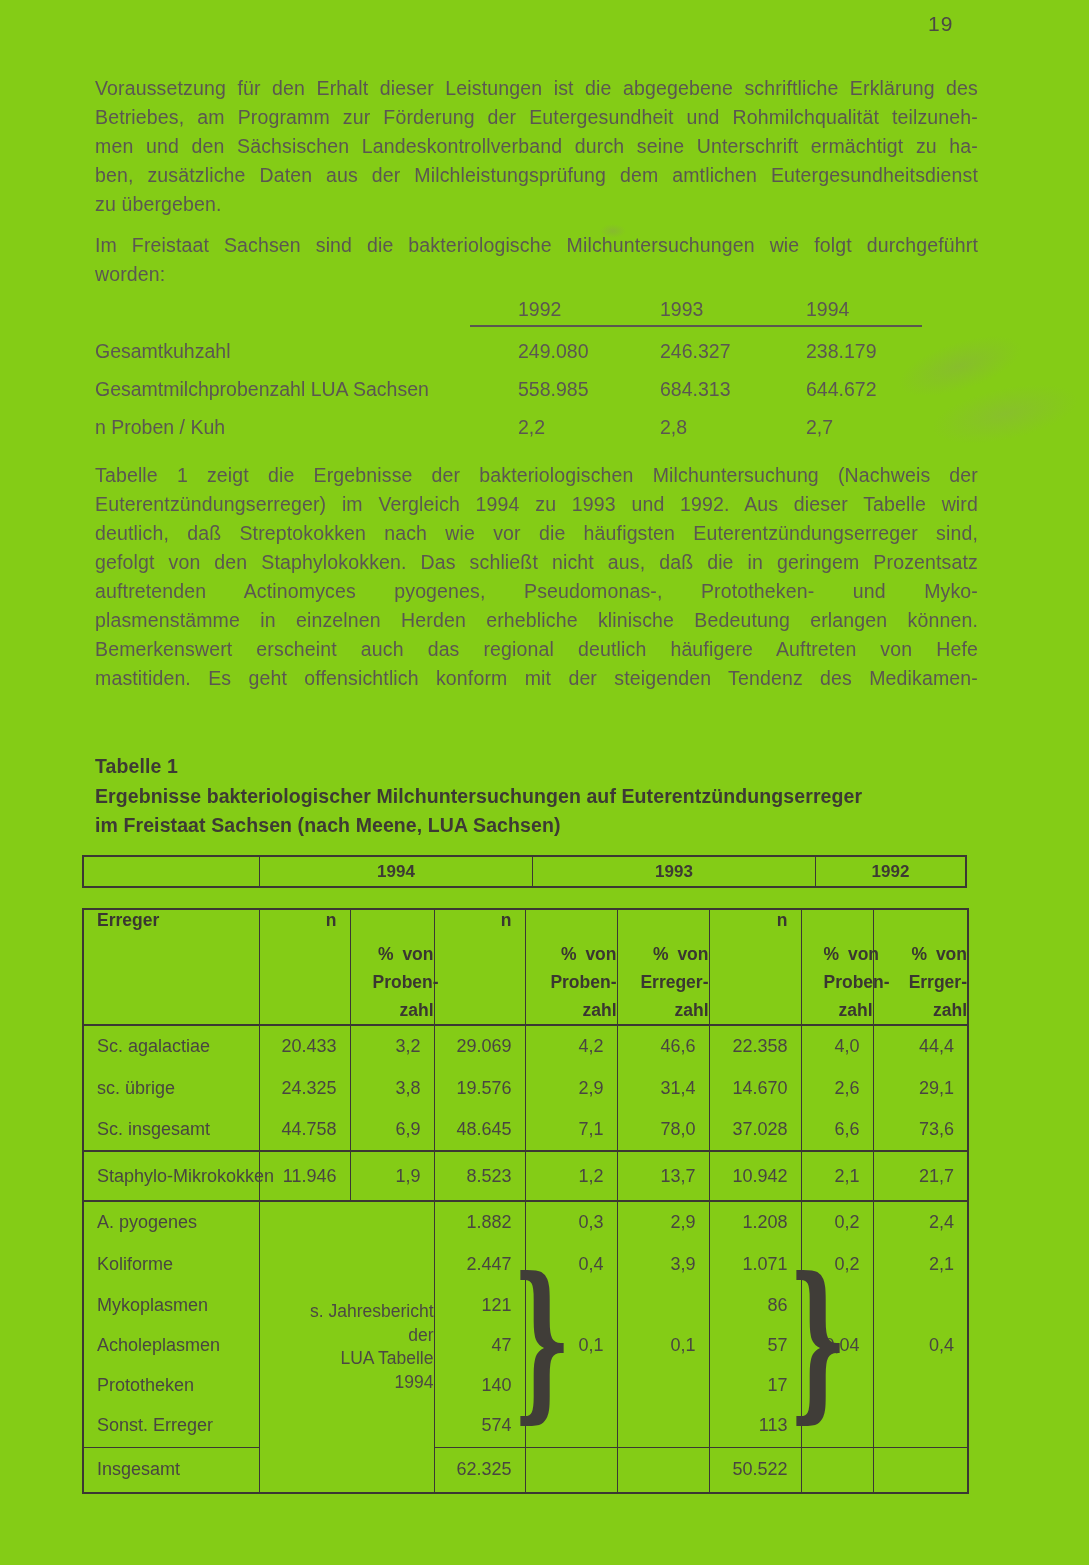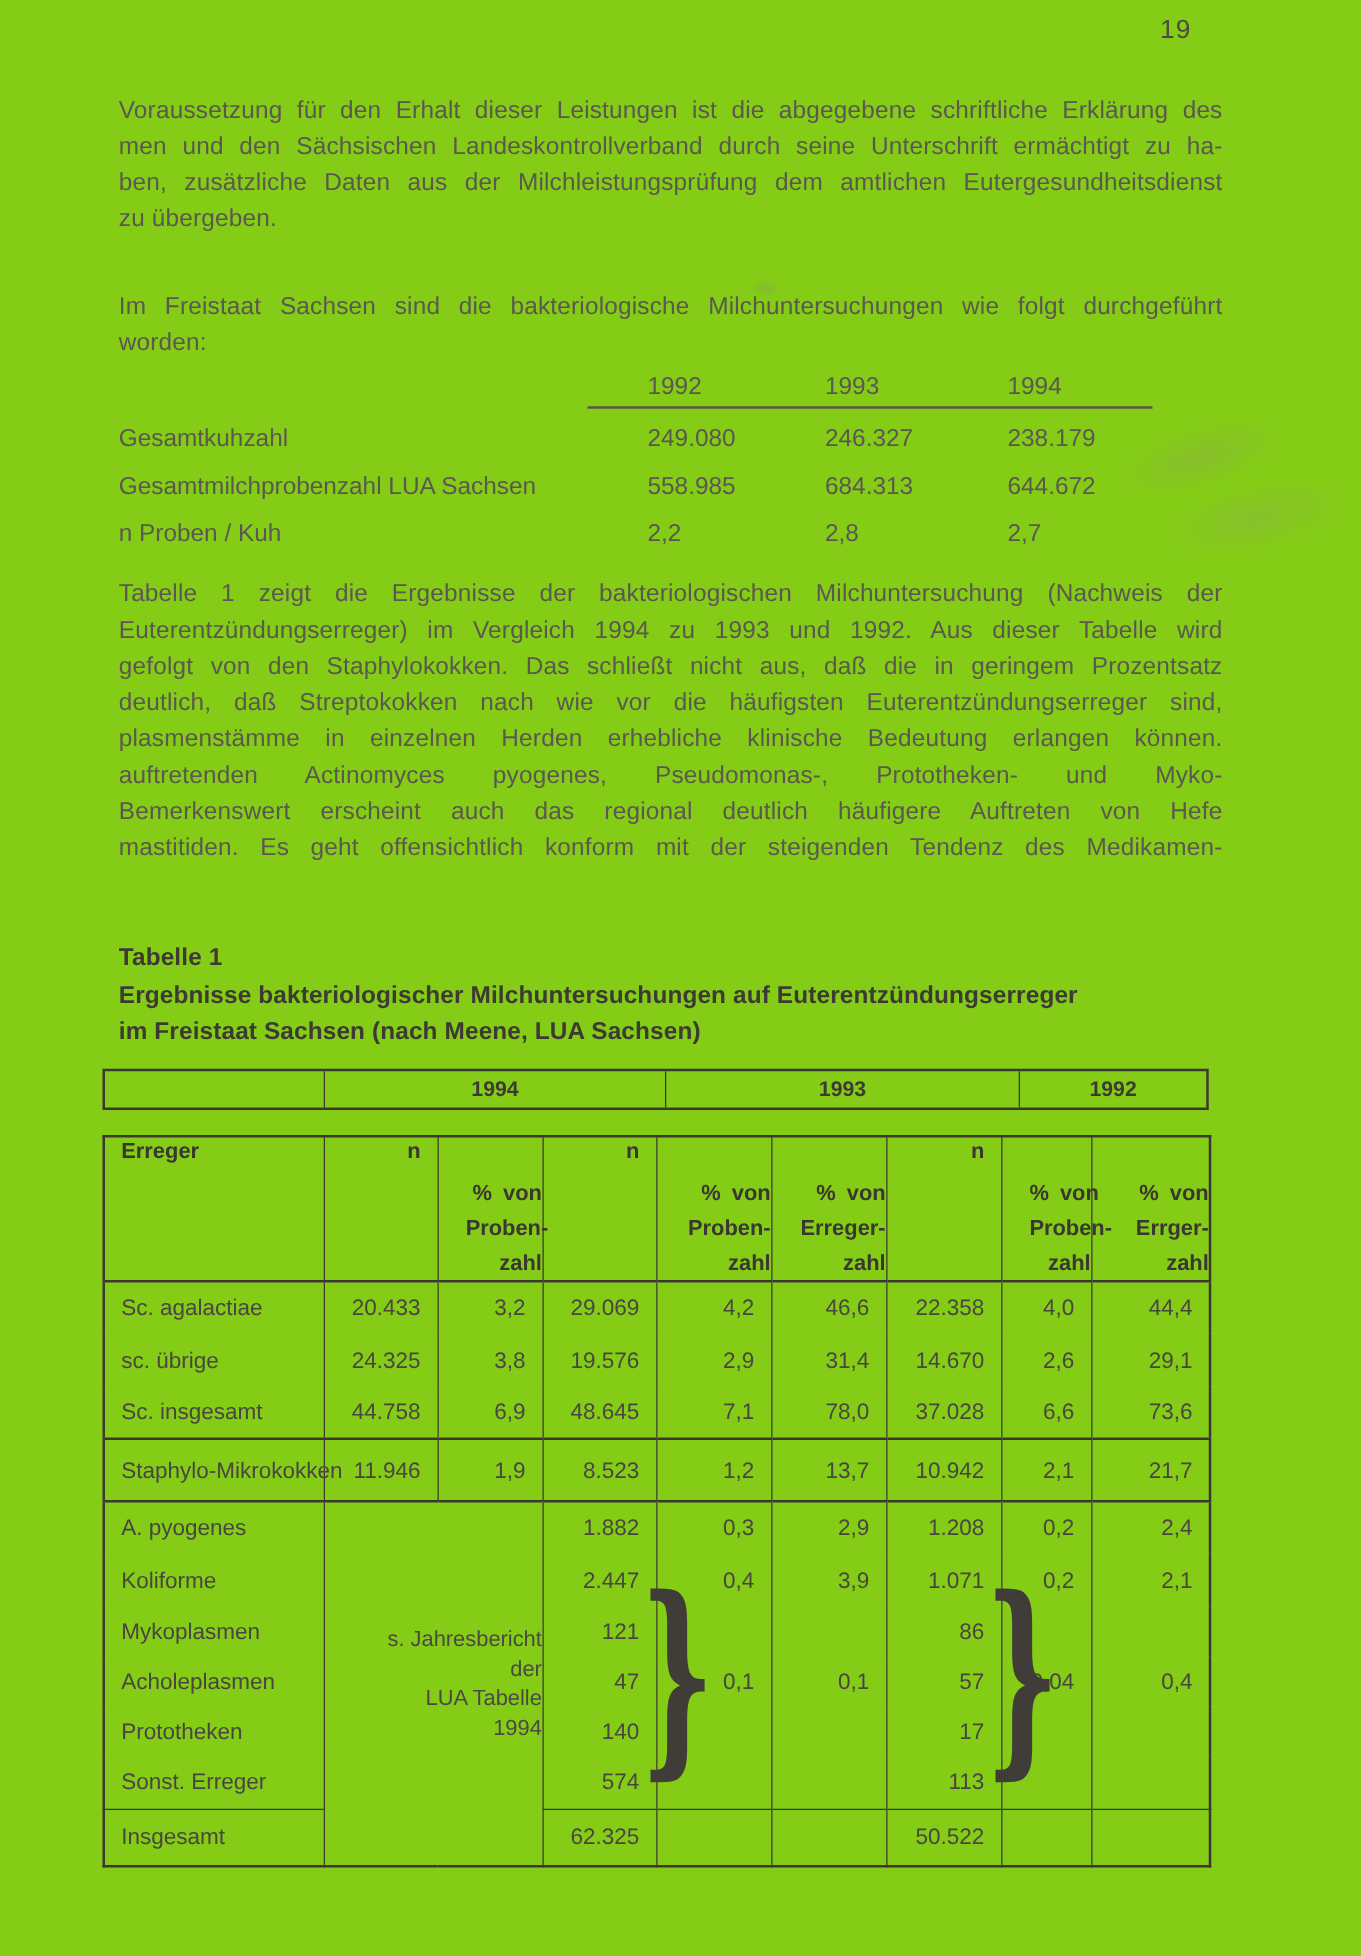--- a/index.html
+++ b/index.html
@@ -96,20 +96,21 @@
 </style>
 </head>
 <body>
 
 <div class="page">
 
   <div class="page-number">19</div>
 
   <div class="para" style="top:74px;">
     <div class="jline">Voraussetzung für den Erhalt dieser Leistungen ist die abgegebene schriftliche Erklärung des</div>
+    <div class="jline">Betriebes, am Programm zur Förderung der Eutergesundheit und Rohmilchqualität teilzuneh-</div>
     <div class="jline">men und den Sächsischen Landeskontrollverband durch seine Unterschrift ermächtigt zu ha-</div>
     <div class="jline">ben, zusätzliche Daten aus der Milchleistungsprüfung dem amtlichen Eutergesundheitsdienst</div>
     <div class="lline">zu übergeben.</div>
   </div>
 
   <div class="para" style="top:231px;">
     <div class="jline">Im Freistaat Sachsen sind die bakteriologische Milchuntersuchungen wie folgt durchgeführt</div>
     <div class="lline">worden:</div>
   </div>
 
@@ -135,24 +136,24 @@
       <span class="lbl">n Proben / Kuh</span>
       <span class="v1">2,2</span>
       <span class="v2">2,8</span>
       <span class="v3">2,7</span>
     </div>
   </div>
 
   <div class="para" style="top:461px;">
     <div class="jline">Tabelle 1 zeigt die Ergebnisse der bakteriologischen Milchuntersuchung (Nachweis der</div>
     <div class="jline">Euterentzündungserreger) im Vergleich 1994 zu 1993 und 1992. Aus dieser Tabelle wird</div>
+    <div class="jline">deutlich, daß Streptokokken nach wie vor die häufigsten Euterentzündungserreger sind,</div>
     <div class="jline">gefolgt von den Staphylokokken. Das schließt nicht aus, daß die in geringem Prozentsatz</div>
-    <div class="jline">deutlich, daß Streptokokken nach wie vor die häufigsten Euterentzündungserreger sind,</div>
+    <div class="jline">auftretenden Actinomyces pyogenes, Pseudomonas-, Prototheken- und Myko-</div>
     <div class="jline">plasmenstämme in einzelnen Herden erhebliche klinische Bedeutung erlangen können.</div>
-    <div class="jline">auftretenden Actinomyces pyogenes, Pseudomonas-, Prototheken- und Myko-</div>
     <div class="jline">Bemerkenswert erscheint auch das regional deutlich häufigere Auftreten von Hefe</div>
     <div class="jline">mastitiden. Es geht offensichtlich konform mit der steigenden Tendenz des Medikamen-</div>
   </div>
 
   <div class="caption">
     <div>Tabelle 1</div>
     <div>Ergebnisse bakteriologischer Milchuntersuchungen auf Euterentzündungserreger</div>
     <div>im Freistaat Sachsen (nach Meene, LUA Sachsen)</div>
   </div>
 

